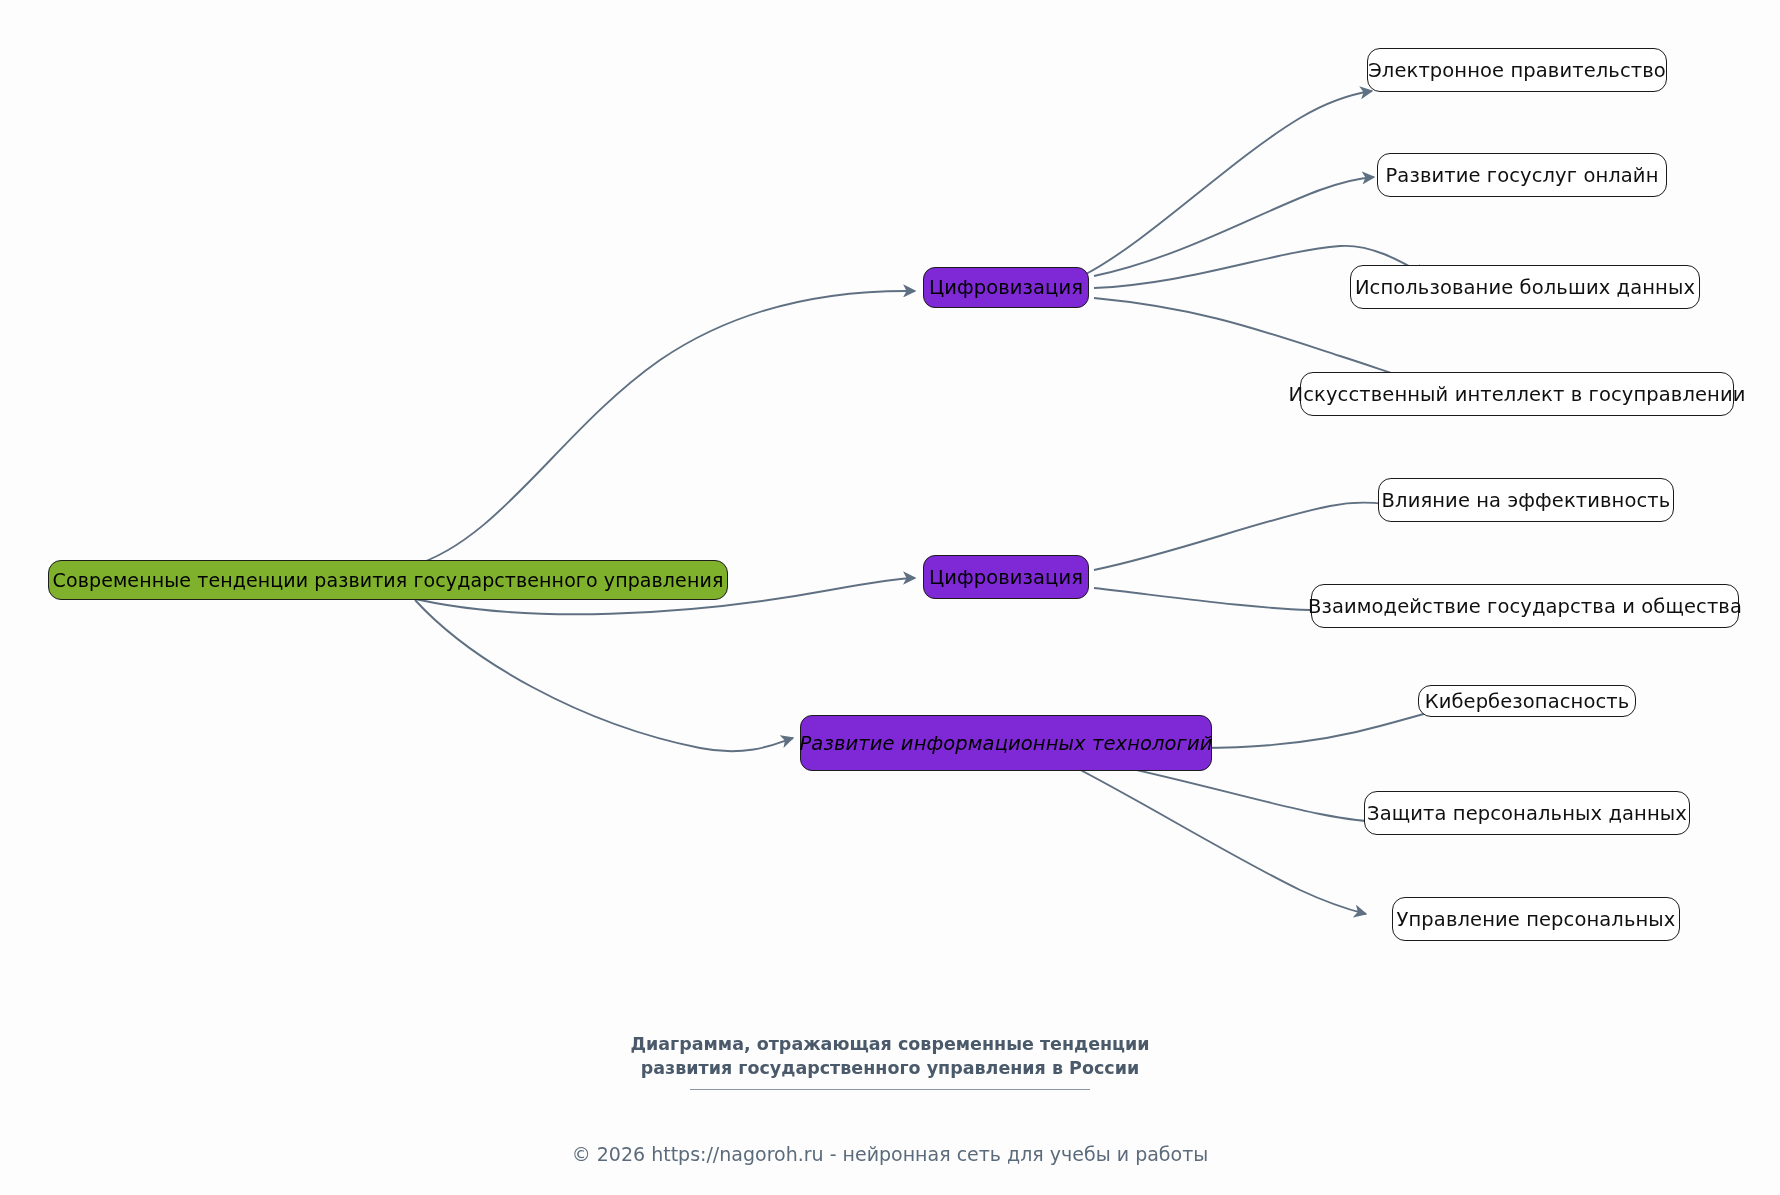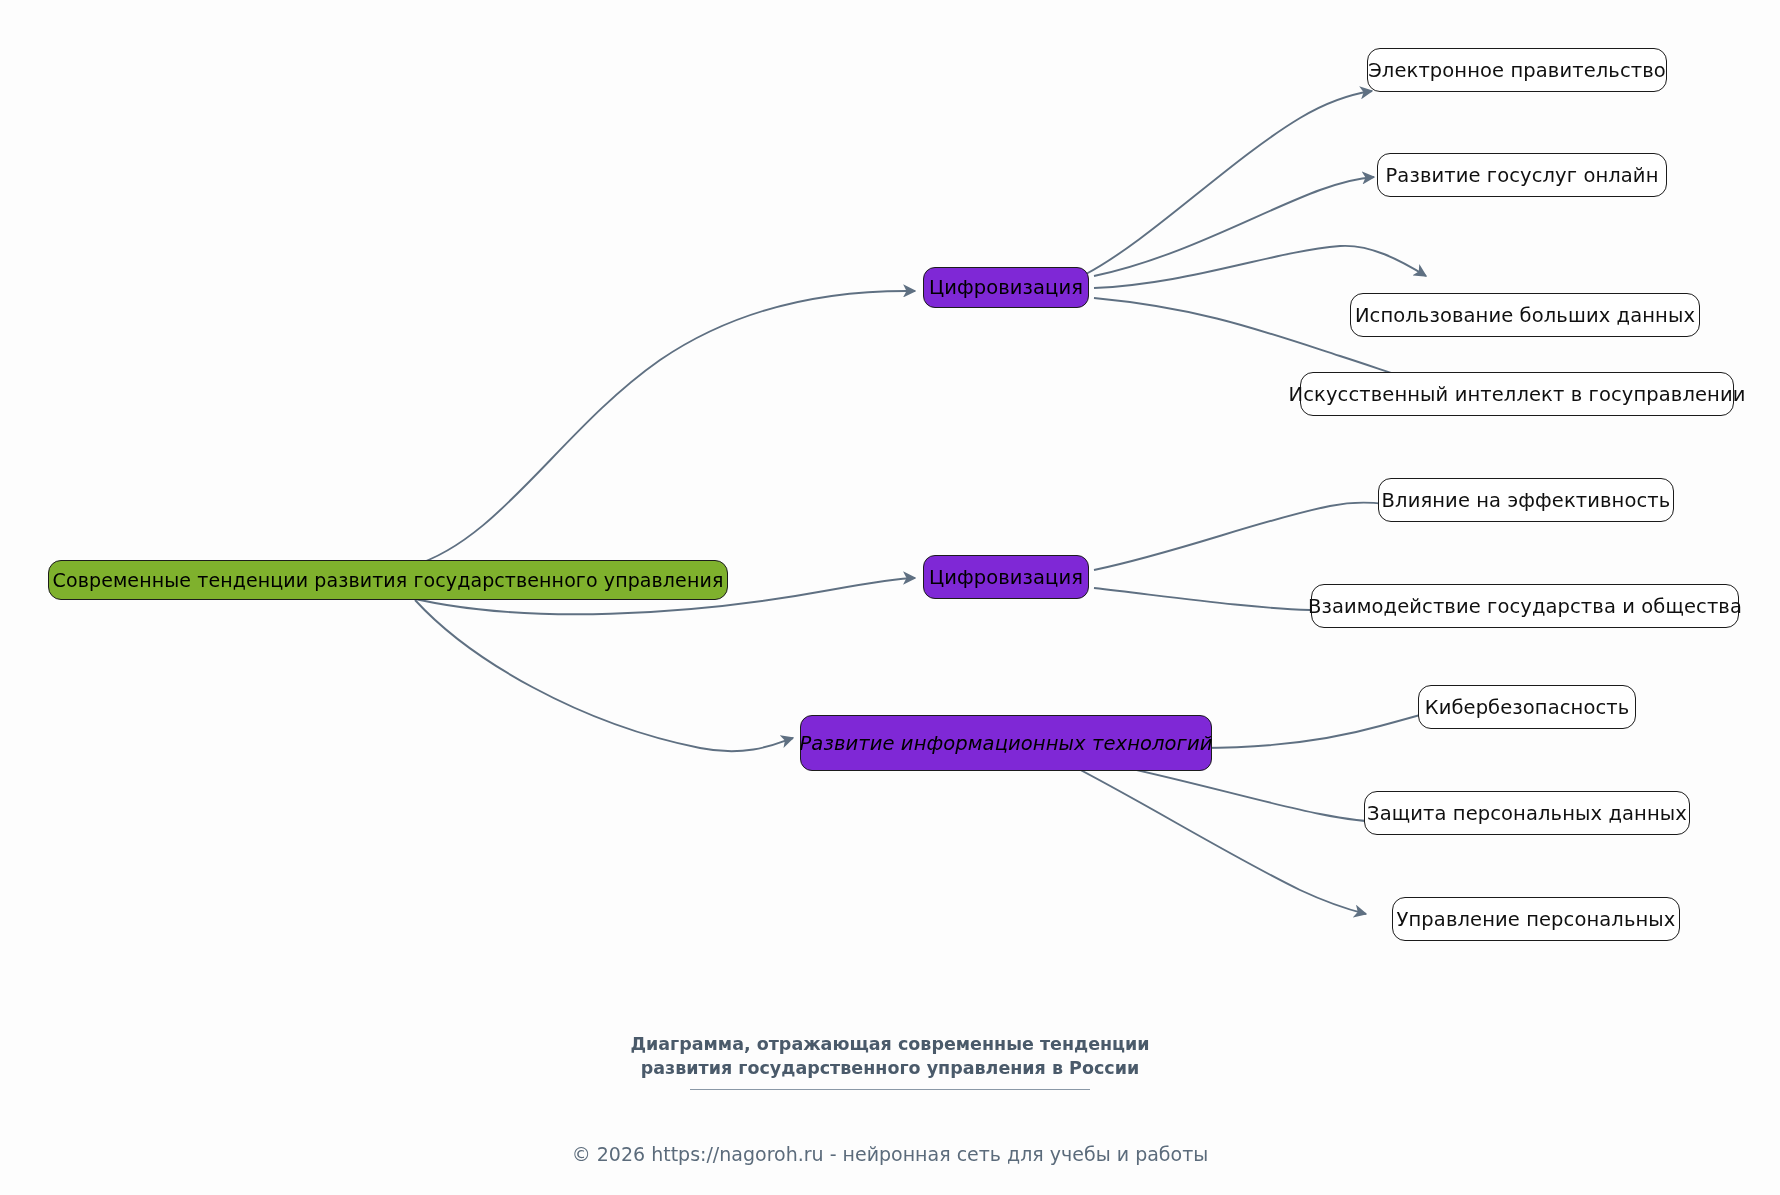--- a/index.html
+++ b/index.html
@@ -135,37 +135,37 @@
   </div>
 
   <div class="node node-leaf" style="left:1367px; top:48px; width:300px; height:44px;">
     <span>Электронное правительство</span>
   </div>
 
   <div class="node node-leaf" style="left:1377px; top:153px; width:290px; height:44px;">
     <span>Развитие госуслуг онлайн</span>
   </div>
 
-  <div class="node node-leaf" style="left:1350px; top:265px; width:350px; height:44px;margin-top:28px;">
+  <div class="node node-leaf" style="left:1350px; top:265px; width:350px; height:44px;">
     <span>Использование больших данных</span>
   </div>
 
   <div class="node node-leaf" style="left:1300px; top:372px; width:434px; height:44px;">
     <span>Искусственный интеллект в госуправлении</span>
   </div>
 
   <div class="node node-leaf" style="left:1378px; top:478px; width:296px; height:44px;">
     <span>Влияние на эффективность</span>
   </div>
 
   <div class="node node-leaf" style="left:1311px; top:584px; width:428px; height:44px;">
     <span>Взаимодействие государства и общества</span>
   </div>
 
-  <div class="node node-leaf" style="left:1418px; top:685px; width:218px; height:44px;">
+  <div class="node node-leaf" style="left:1418px; top:685px; width:218px; height:32px;">
     <span>Кибербезопасность</span>
   </div>
 
   <div class="node node-leaf" style="left:1364px; top:791px; width:326px; height:44px;">
     <span>Защита персональных данных</span>
   </div>
 
   <div class="node node-leaf" style="left:1392px; top:897px; width:288px; height:44px;">
     <span>Управление персональных</span>
   </div>

